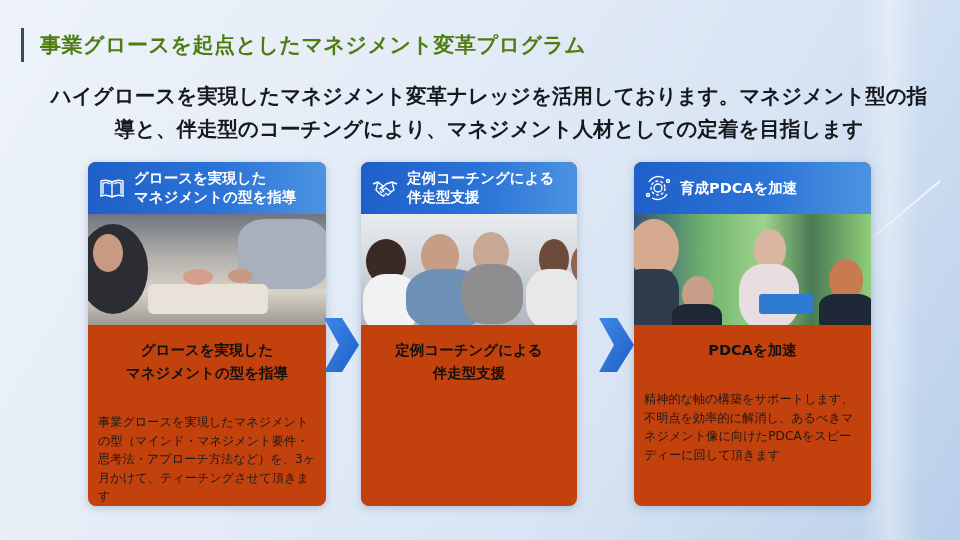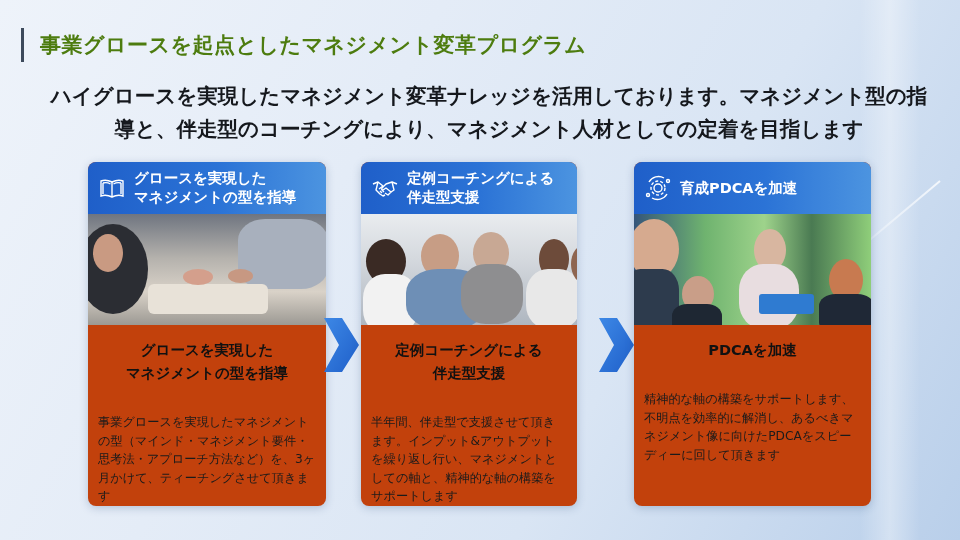--- a/index.html
+++ b/index.html
@@ -126,21 +126,20 @@
     <div class="blob" style="left:100px;top:50px;width:62px;height:60px;background:#8e8e90;border-radius:40%;"></div>
     <div class="blob" style="left:178px;top:25px;width:30px;height:40px;background:#6d4b3a;"></div>
     <div class="blob" style="left:165px;top:55px;width:55px;height:60px;background:#e8e8e8;border-radius:40%;"></div>
     <div class="blob" style="left:210px;top:30px;width:30px;height:40px;background:#8e6550;"></div>
   </div>
   <div class="card-body">
     <div class="card-title">
       <div>定例コーチングによる</div>
       <div>伴走型支援</div>
     </div>
-    <p class="card-text">半年間、伴走型で支援させて頂きます。インプット&amp;アウトプットを繰り返し行い、マネジメントとしての軸と、精神的な軸の構築をサポートします</p>
   </div>
 </div>
 
 <svg class="arrow" style="left:597px;" viewBox="0 0 38 58">
   <defs>
     <linearGradient id="ag2" x1="0" y1="0" x2="1" y2="1">
       <stop offset="0" stop-color="#3d88e6"></stop>
       <stop offset="1" stop-color="#1f5fc9"></stop>
     </linearGradient>
   </defs>

